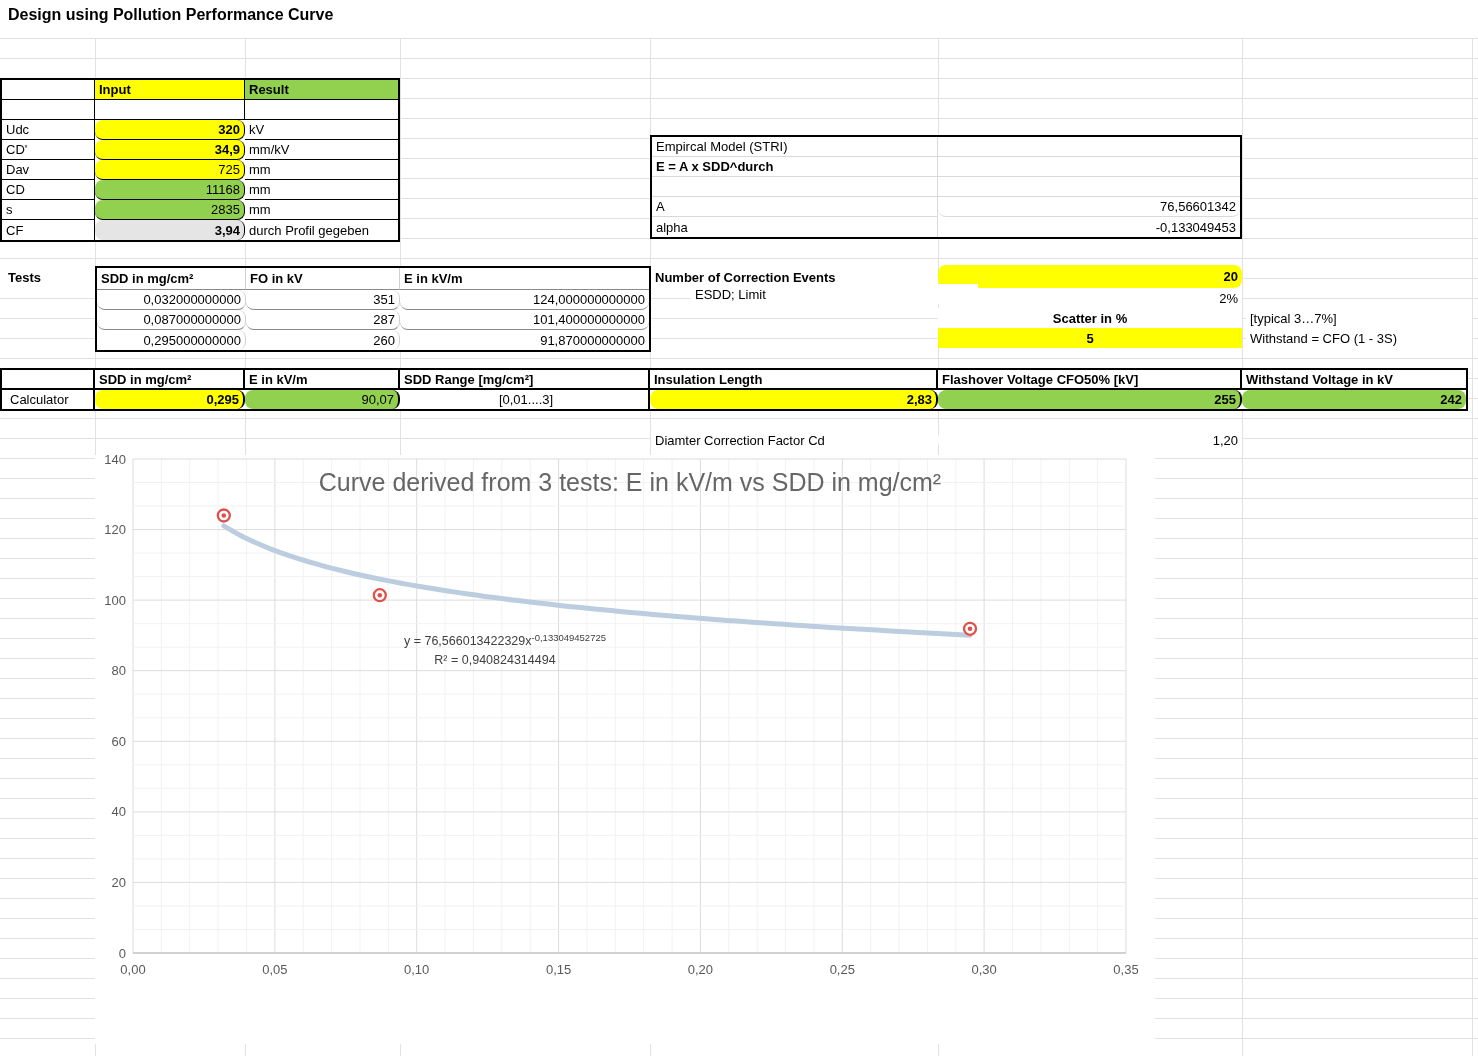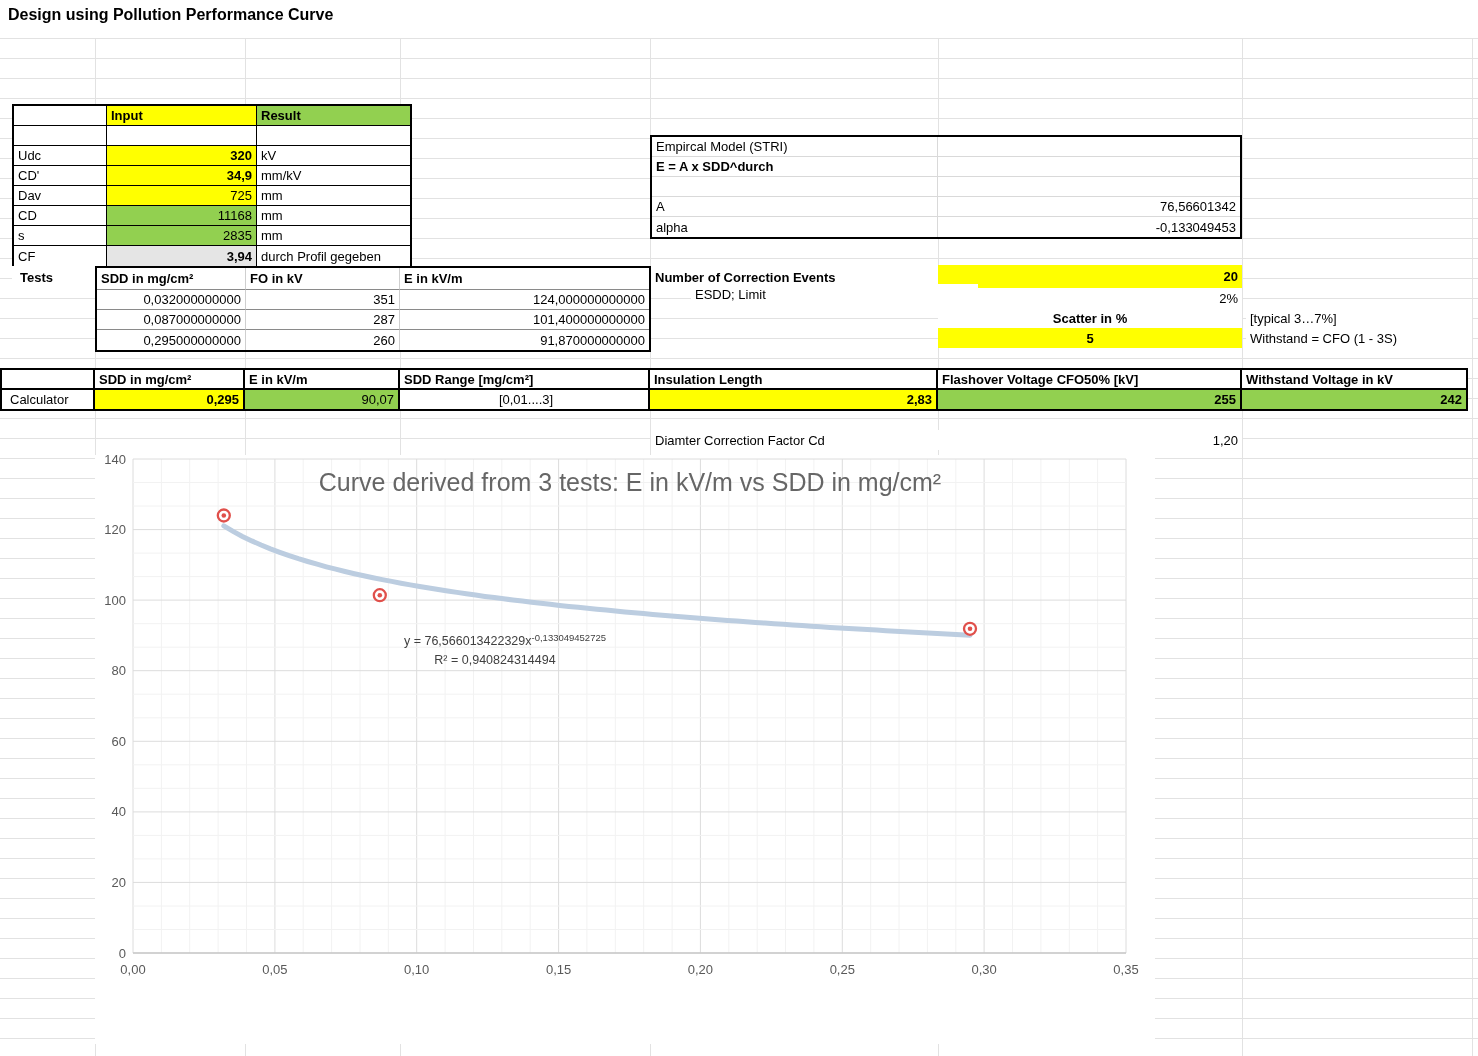--- a/index.html
+++ b/index.html
@@ -5,32 +5,32 @@
   html,body{margin:0;padding:0;}
   body{width:1478px;height:1056px;position:relative;background:#fff;
        font-family:"Liberation Sans",sans-serif;font-size:13px;color:#000;overflow:hidden;}
   .abs{position:absolute;}
   
   .rows-bg{position:absolute;left:0;top:38px;width:1478px;height:1018px;
            background:repeating-linear-gradient(to bottom,#e2e2e2 0 1px,transparent 1px 20px);}
   .vline{position:absolute;top:38px;height:1018px;width:1px;background:#e2e2e2;}
   
   .c{display:flex;align-items:center;box-sizing:border-box;padding:0 4px;white-space:nowrap;overflow:hidden;}
-  .right{justify-content:flex-end;}
+  .right{justify-content:flex-end;border-radius:8px;}
   .center{justify-content:center;}
   .b{font-weight:bold;}
   .yellow{background:#ffff00;}
   .green{background:#92d050;}
   .gray{background:#e5e5e5;}
   .white{background:#fff;}
   
   .doc-title{position:absolute;left:8px;top:6px;font-size:16px;font-weight:bold;}
   
   .tbl{position:absolute;display:grid;background:#fff;border:2px solid #000;box-sizing:border-box;}
-  .tbl-input{left:12px;top:78px;grid-template-columns:93px 150px 153px;grid-auto-rows:20px;margin-top:26px;}
+  .tbl-input{left:0;top:78px;grid-template-columns:93px 150px 153px;grid-auto-rows:20px;}
   .tbl-input .c{border-right:1px solid #000;border-bottom:1px solid #000;}
   .tbl-input .c:nth-child(3n){border-right:none;}
   .tbl-input .c:nth-last-child(-n+3){border-bottom:none;}
   
   .tbl-emp{left:650px;top:135px;grid-template-columns:286px 302px;grid-auto-rows:20px;}
   .tbl-emp .c{border-right:1px solid #d9d9d9;border-bottom:1px solid #d9d9d9;}
   .tbl-emp .c:nth-child(2n){border-right:none;}
   .tbl-emp .c:nth-last-child(-n+2){border-bottom:none;}
   
   .tbl-tests{left:95px;top:266px;grid-template-columns:149px 154px 249px;grid-template-rows:22px 20px 20px 20px;}
@@ -103,21 +103,21 @@
   <div class="c b">E = A x SDD^durch</div>
   <div class="c"></div>
   <div class="c"></div>
   <div class="c"></div>
   <div class="c">A</div>
   <div class="c right">76,56601342</div>
   <div class="c">alpha</div>
   <div class="c right">-0,133049453</div>
 </div>
 
-<div class="c b abs white" style="left:12px;top:266px;width:95px;height:22px;padding-left:8px;">Tests</div>
+<div class="c b abs white" style="left:0;top:266px;width:95px;height:22px;padding-left:8px;">Tests</div>
 <div class="tbl tbl-tests">
   <div class="c b">SDD in mg/cm²</div>
   <div class="c b">FO in kV</div>
   <div class="c b">E in kV/m</div>
 
   <div class="c right">0,032000000000</div>
   <div class="c right">351</div>
   <div class="c right">124,000000000000</div>
 
   <div class="c right">0,087000000000</div>

